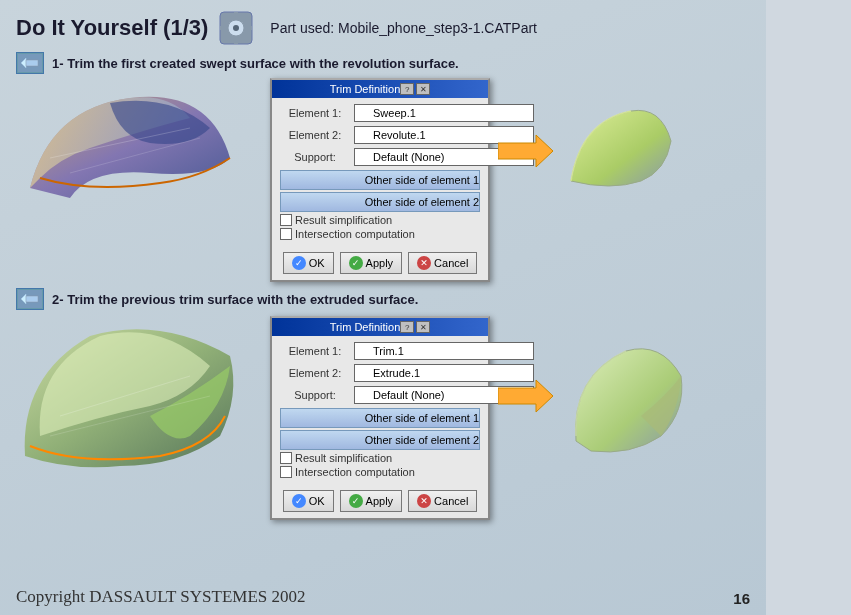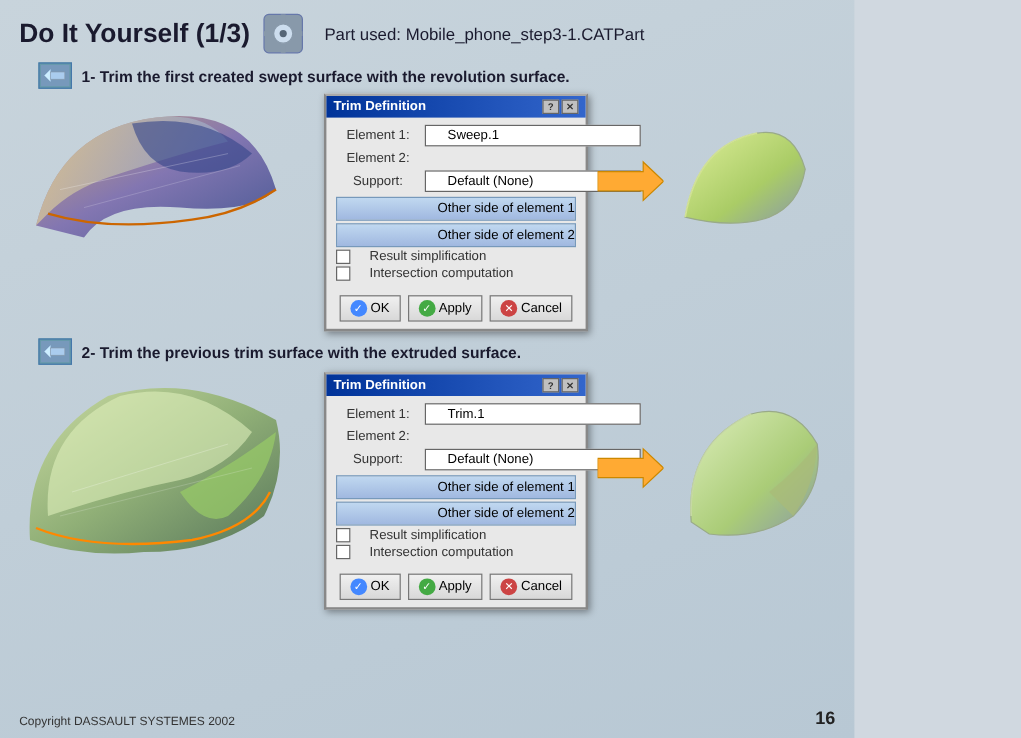--- a/index.html
+++ b/index.html
@@ -7,21 +7,21 @@
       width: 851px;
       height: 615px;
       background: #d0d8e0;
       font-family: Arial, sans-serif;
       font-size: 12px;
       overflow: hidden;
       position: relative;
     }
 
     .page {
-      width: 712px;
+      width: 766px;
       height: 615px;
       background: linear-gradient(160deg, #c8d4dc 0%, #b8c8d4 100%);
       position: relative;
     }
 
     
     .header {
       display: flex;
       align-items: center;
       padding: 10px 16px 4px 16px;
@@ -39,21 +39,21 @@
     .header-part {
       font-size: 14px;
       color: #1a1a2e;
       margin-left: 6px;
     }
 
     
     .step-label {
       display: flex;
       align-items: center;
-      padding: 2px 32px;
+      padding: 2px 16px;
       gap: 8px;
       font-size: 13px;
       color: #1a1a2e;
       font-weight: bold;
     }
     .step-icon {
       width: 28px;
       height: 22px;
       background: #6699aa;
       border: 1px solid #4477aa;
@@ -75,25 +75,25 @@
       background: #e8e8e8;
       border: 2px solid #888;
       border-top: 2px solid #aaa;
       box-shadow: 2px 2px 6px rgba(0,0,0,0.4);
       width: 220px;
       flex-shrink: 0;
     }
     .dialog-titlebar {
       background: linear-gradient(to right, #003399, #3366cc);
       color: white;
-      font-weight: bold;
-      font-size: 11px;
-      padding: 3px 6px;
-      display: flex;
-      justify-content: space-between;
+      font-weight: normal;
+      font-size: 11px;
+      padding: 3px 18px;
+      display: flex;
+      justify-content: center;
       align-items: center;
     }
     .dialog-titlebar-btns {
       display: flex;
       gap: 2px;
     }
     .dialog-titlebar-btn {
       width: 14px;
       height: 12px;
       background: #c0c0c0;
@@ -136,21 +136,21 @@
       border: 1px solid #7799bb;
       font-size: 11px;
       cursor: pointer;
       text-align: right;
       margin-bottom: 2px;
       color: #000;
     }
     .dialog-checkbox-row {
       display: flex;
       align-items: center;
-      gap: 16px;
+      gap: 3px;
       margin-bottom: 2px;
       text-align: right;
     }
     .dialog-checkbox {
       width: 12px;
       height: 12px;
       border: 1px solid #666;
       background: white;
     }
     .dialog-checkbox-label {
@@ -185,22 +185,23 @@
     }
     .ok-icon { background: #4488ff; color: white; }
     .apply-icon { background: #44aa44; color: white; }
     .cancel-icon { background: #cc4444; color: white; }
 
     
     .copyright {
       position: absolute;
       bottom: 8px;
       left: 16px;
-      font-size: 10px;
+      font-size: 17px;
       color: #333;
+      font-family: Liberation Serif, serif;
     }
     .page-num {
       position: absolute;
       bottom: 8px;
       right: 16px;
       font-size: 15px;
       font-weight: bold;
       color: #222;
     }
 
@@ -286,20 +287,21 @@
           <div class="dialog-titlebar-btn">✕</div>
         </div>
       </div>
       <div class="dialog-body">
         <div class="dialog-row">
           <span class="dialog-label">Element 1:</span>
           <input class="dialog-input" type="text" readonly="" value="Sweep.1" style="">
         </div>
         <div class="dialog-row">
           <span class="dialog-label">Element 2:</span>
+          <input class="dialog-input" type="text" readonly="" value="Revolute.1" style="">
         </div>
         <div class="dialog-row">
           <span class="dialog-label">Support:</span>
           <input class="dialog-input" type="text" readonly="" value="Default (None)" style="">
         </div>
         <button class="dialog-btn-full">Other side of element 1</button>
         <button class="dialog-btn-full">Other side of element 2</button>
         <div class="dialog-checkbox-row">
           <div class="dialog-checkbox"></div>
           <span class="dialog-checkbox-label">Result simplification</span>
@@ -394,20 +396,21 @@
           <div class="dialog-titlebar-btn">✕</div>
         </div>
       </div>
       <div class="dialog-body">
         <div class="dialog-row">
           <span class="dialog-label">Element 1:</span>
           <input class="dialog-input" type="text" readonly="" value="Trim.1" style="">
         </div>
         <div class="dialog-row">
           <span class="dialog-label">Element 2:</span>
+          <input class="dialog-input" type="text" readonly="" value="Extrude.1" style="">
         </div>
         <div class="dialog-row">
           <span class="dialog-label">Support:</span>
           <input class="dialog-input" type="text" readonly="" value="Default (None)" style="">
         </div>
         <button class="dialog-btn-full">Other side of element 1</button>
         <button class="dialog-btn-full">Other side of element 2</button>
         <div class="dialog-checkbox-row">
           <div class="dialog-checkbox"></div>
           <span class="dialog-checkbox-label">Result simplification</span>

